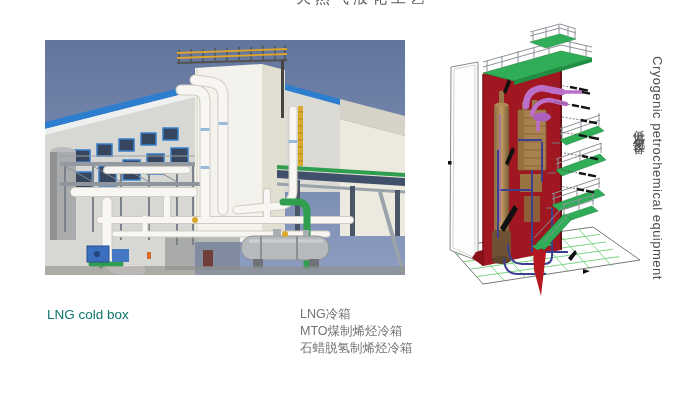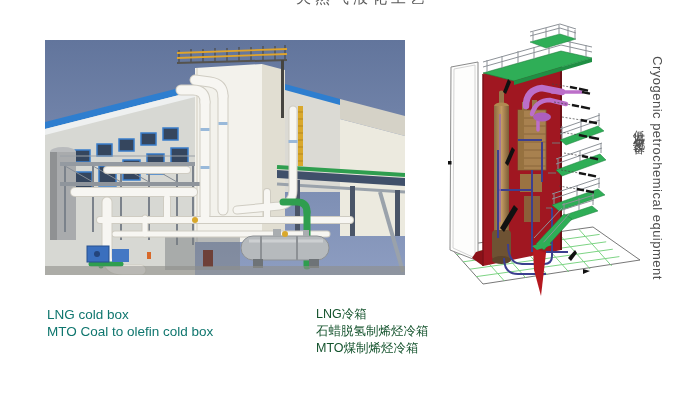--- a/index.html
+++ b/index.html
@@ -19,21 +19,21 @@
     writing-mode:vertical-rl;text-orientation:mixed;
     font-size:13px;letter-spacing:0.5px;color:#4e4e4e;white-space:nowrap;
   }
   .v-caption-zh{
     position:absolute;left:630px;top:121px;
     writing-mode:vertical-rl;text-orientation:upright;
     font-size:12px;letter-spacing:2.5px;color:#4e4e4e;white-space:nowrap;
   }
   .list{position:absolute;top:306px;}
   .list-en{left:47px;font-size:13.5px;line-height:17px;color:#0f766e;}
-  .list-zh{left:316px;font-size:12.5px;line-height:17px;color:#14532d;}
+  .list-zh{left:300px;font-size:12.5px;line-height:17px;color:#737373;}
   .list div{white-space:nowrap;}
 </style>
 </head>
 <body>
 
 <div class="page">
 
   <div class="top-title">天然气液化工艺</div>
 
   <div class="photo-fig">
@@ -356,21 +356,20 @@
         </g>
       </g>
     </svg>
   </div>
 
   <div class="v-caption-en">Cryogenic petrochemical equipment</div>
   <div class="v-caption-zh">低温石化设备</div>
 
   <div class="list list-en">
     <div>LNG cold box</div>
-    <div>MTO Coal to olefin cold box</div>
   </div>
   <div class="list list-zh">
     <div>LNG冷箱</div>
+    <div>MTO煤制烯烃冷箱</div>
     <div>石蜡脱氢制烯烃冷箱</div>
-    <div>MTO煤制烯烃冷箱</div>
   </div>
 
 </div>
 
 </body></html>

